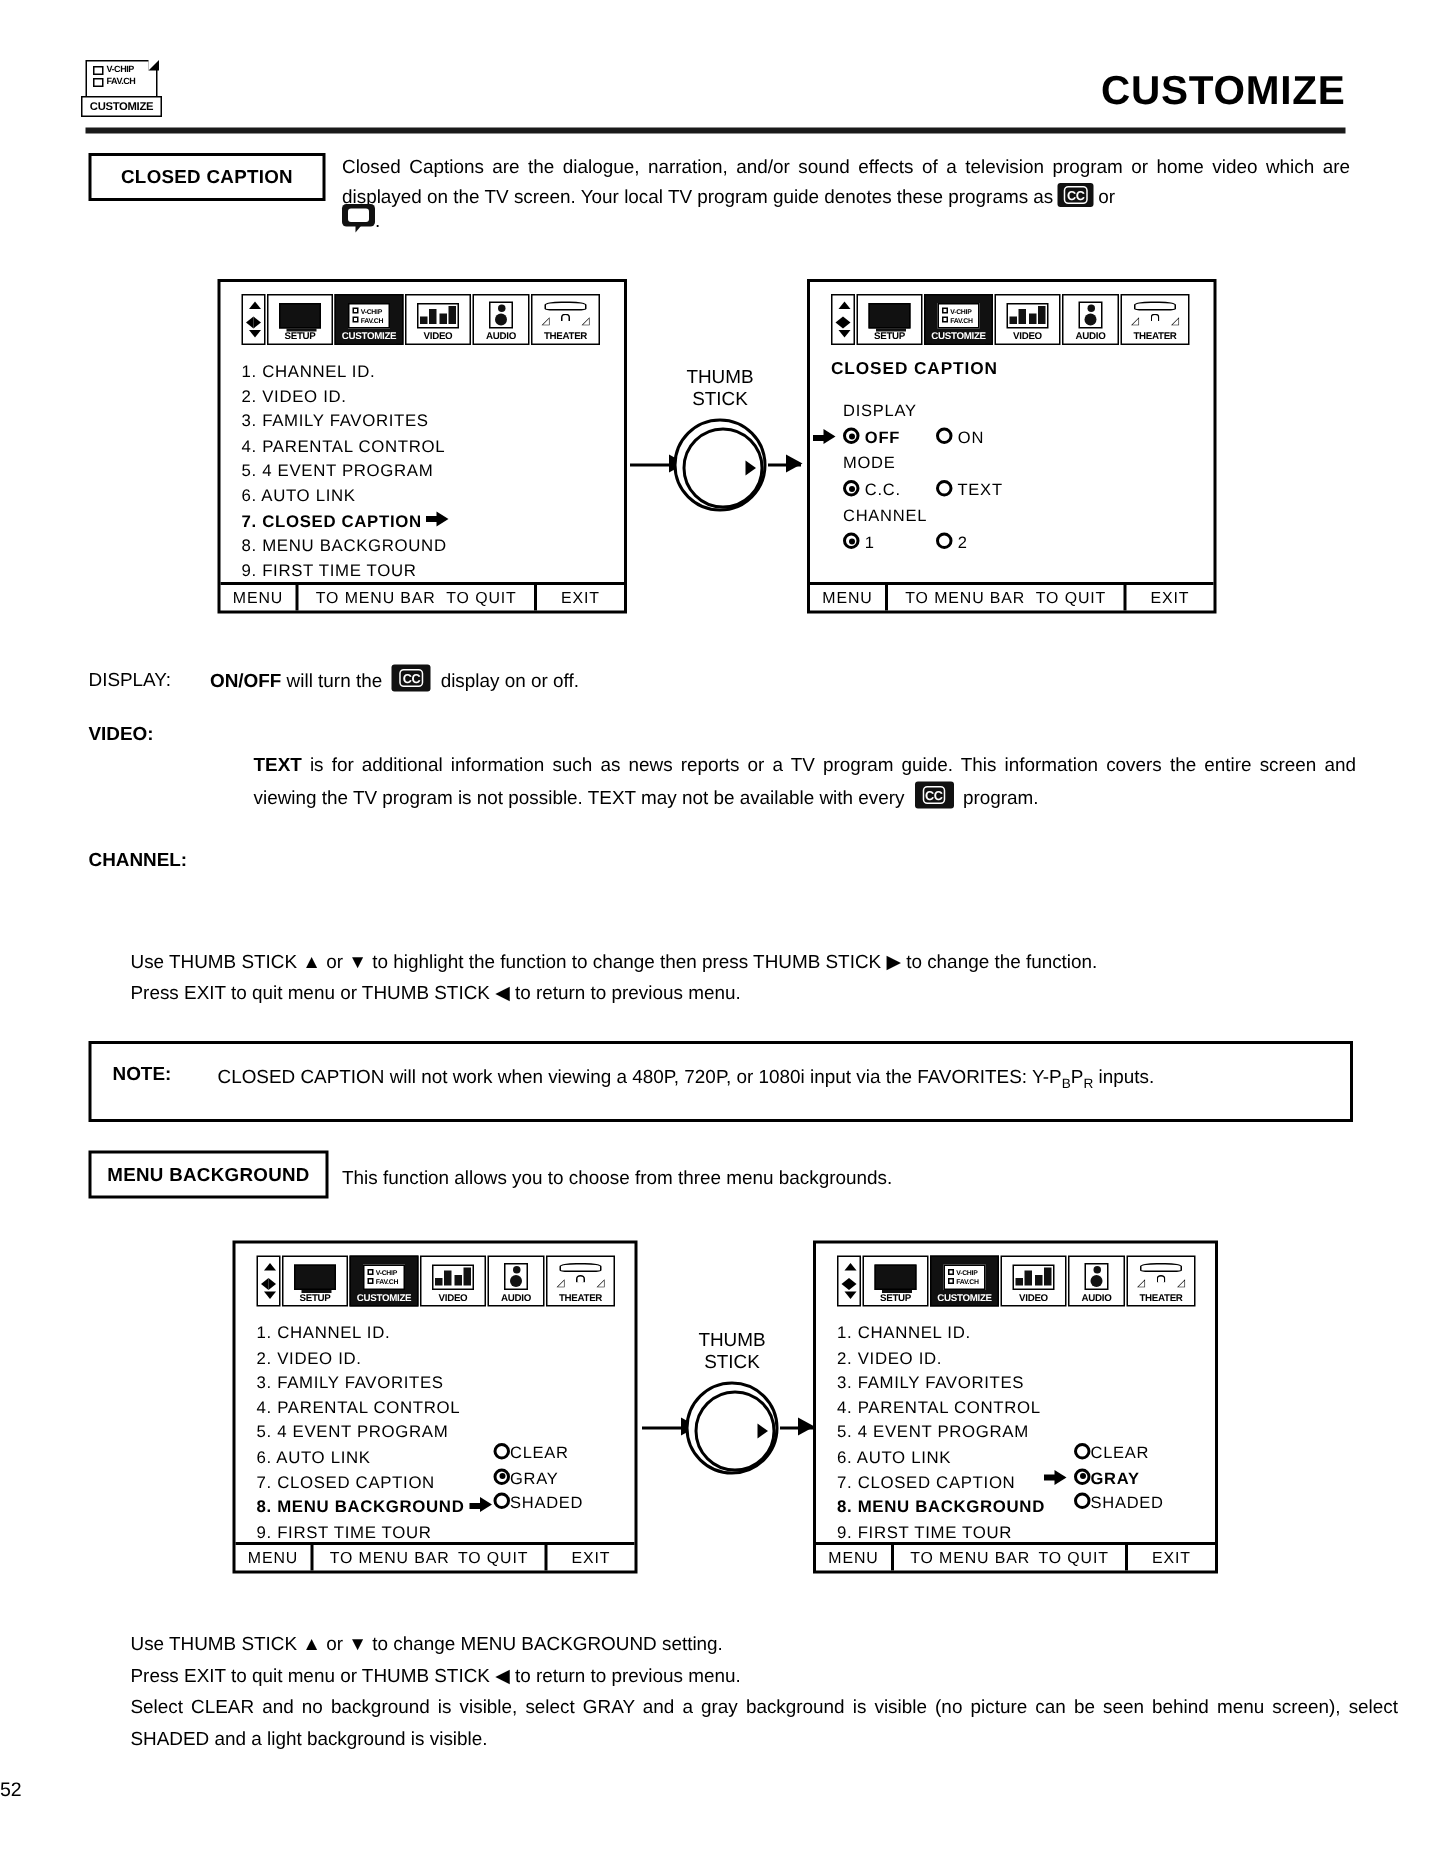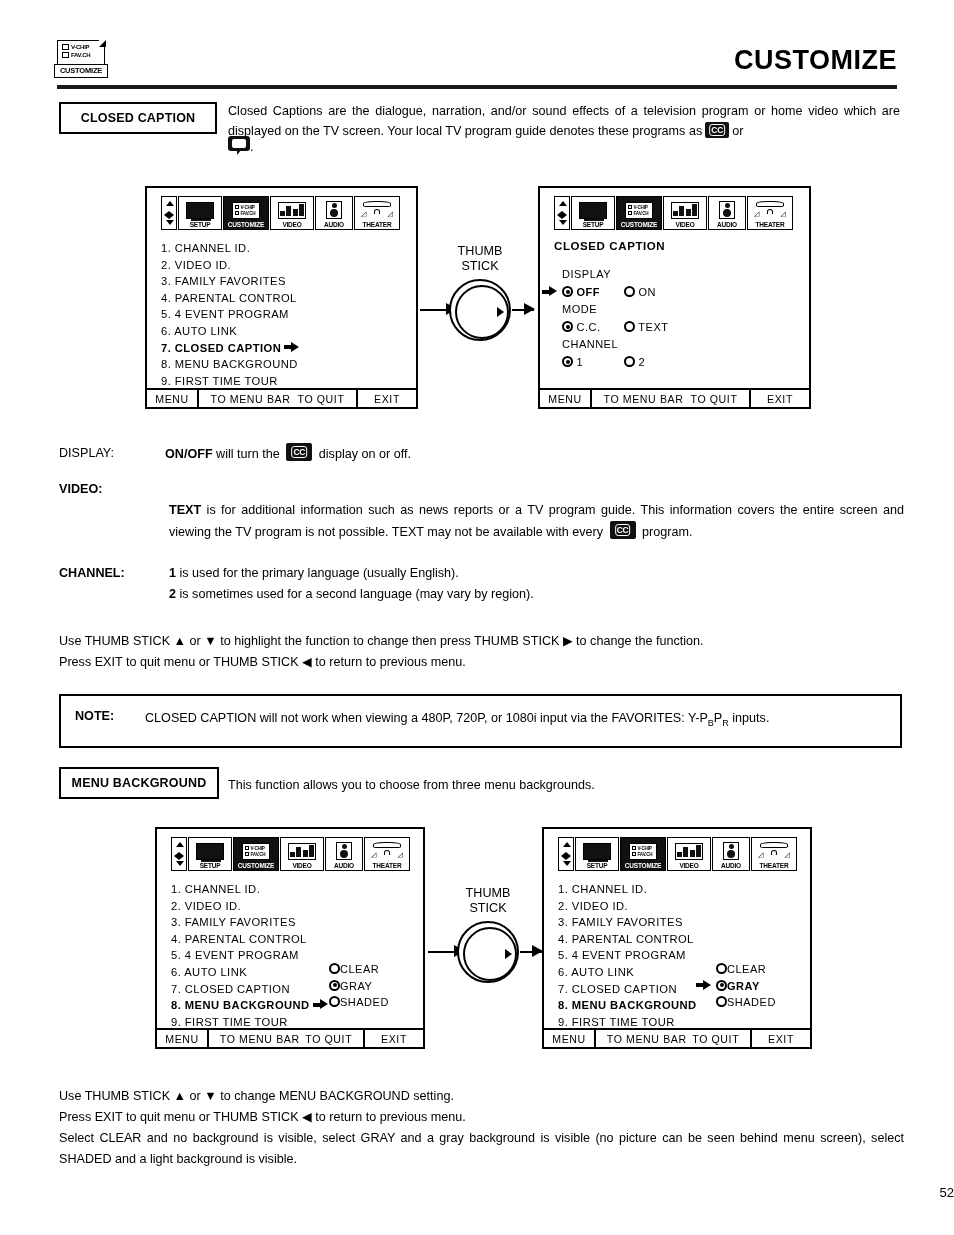--- a/index.html
+++ b/index.html
@@ -160,23 +160,23 @@
   .thumb .nib{ position:absolute; right:5px; top:26px; width:0;height:0;border-top:5px solid transparent;border-bottom:5px solid transparent;border-left:7px solid #000;}
   .thumb .line{ position:absolute; height:2px; background:#000; }
   .thumb .tip{ position:absolute; width:0;height:0;border-top:6px solid transparent;border-bottom:6px solid transparent;border-left:11px solid #000;}
 
   
   .note-box{ position:absolute; border:2px solid #000; background:#fff; }
   .note-lbl{ position:absolute; left:14px; top:13px; font-weight:bold; font-size:12.6px;}
   .note-txt{ position:absolute; left:84px; top:13px; right:14px; font-size:12.6px; line-height:19px;}
   sub{ font-size:.72em; }
 
-  .instr{ position:absolute; font-size:12.6px; line-height:21px; }
+  .instr{ position:absolute; font-size:12.6px; line-height:21px;margin-left:28px; }
   .instr.just{ text-align:justify; }
-  .pg-num{ position:absolute; width:954px; text-align:right; font-size:13px; }
+  .pg-num{ position:absolute; width:954px; text-align:left; font-size:13px; }
 </style>
 </head>
 <body>
 
 <div class="page">
 
   <div class="header">
     <div class="chip-logo">
       <div class="tag"></div>
       <div class="chip-rows">
@@ -380,39 +380,35 @@
         <span>TO MENU BAR</span>
         <span>TO QUIT</span>
       </div>
       <div class="cell c3">EXIT</div>
     </div>
   </div>
 
   <div id="definitions">
       <div style="position:absolute; left:59px; top:443px; width:845px; font-size:12.6px; line-height:21px;">
         <div style="position:absolute; left:0; top:0; width:110px; font-weight:normal;">DISPLAY:</div>
-        <div style="margin-left:106px; text-align:justify;">
+        <div style="margin-left:81px; text-align:justify;">
           <div><b>ON/OFF</b><span> will turn the </span><span class="cc-badge lg"></span><span> display on or off.</span></div>
         </div>
       </div>
       <div style="position:absolute; left:59px; top:479px; width:845px; font-size:12.6px; line-height:21px;">
         <div style="position:absolute; left:0; top:0; width:110px; font-weight:bold;">VIDEO:</div>
       </div>
       <div style="position:absolute; left:59px; top:500px; width:845px; font-size:12.6px; line-height:21px;">
         <div style="position:absolute; left:0; top:0; width:110px; font-weight:bold;"></div>
         <div style="margin-left:110px; text-align:justify;">
           <div><b>TEXT</b><span> is for additional information such as news reports or a TV program guide.  This information covers the entire screen and viewing the TV program is not possible.  TEXT may not be available with every </span><span class="cc-badge lg"></span><span> program.</span></div>
         </div>
       </div>
       <div style="position:absolute; left:59px; top:563px; width:845px; font-size:12.6px; line-height:21px;">
         <div style="position:absolute; left:0; top:0; width:110px; font-weight:bold;">CHANNEL:</div>
-        <div style="margin-left:110px; text-align:justify;">
-          <div><b>1</b><span> is used for the primary language (usually English).</span></div>
-          <div><b>2</b><span> is sometimes used for a second language (may vary by region).</span></div>
-        </div>
       </div>
     </div>
 
   <div class="instr" style="left:59px; top:631px; width:845px;">
     <div>Use THUMB STICK ▲ or ▼ to highlight the function to change then press THUMB STICK ▶ to change the function.</div>
     <div>Press EXIT to quit menu or THUMB STICK ◀ to return to previous menu.</div>
   </div>
 
   <div class="note-box" style="left:59px; top:694px; width:843px; height:54px;padding-left:48px;">
     <div class="note-lbl">NOTE:</div>

